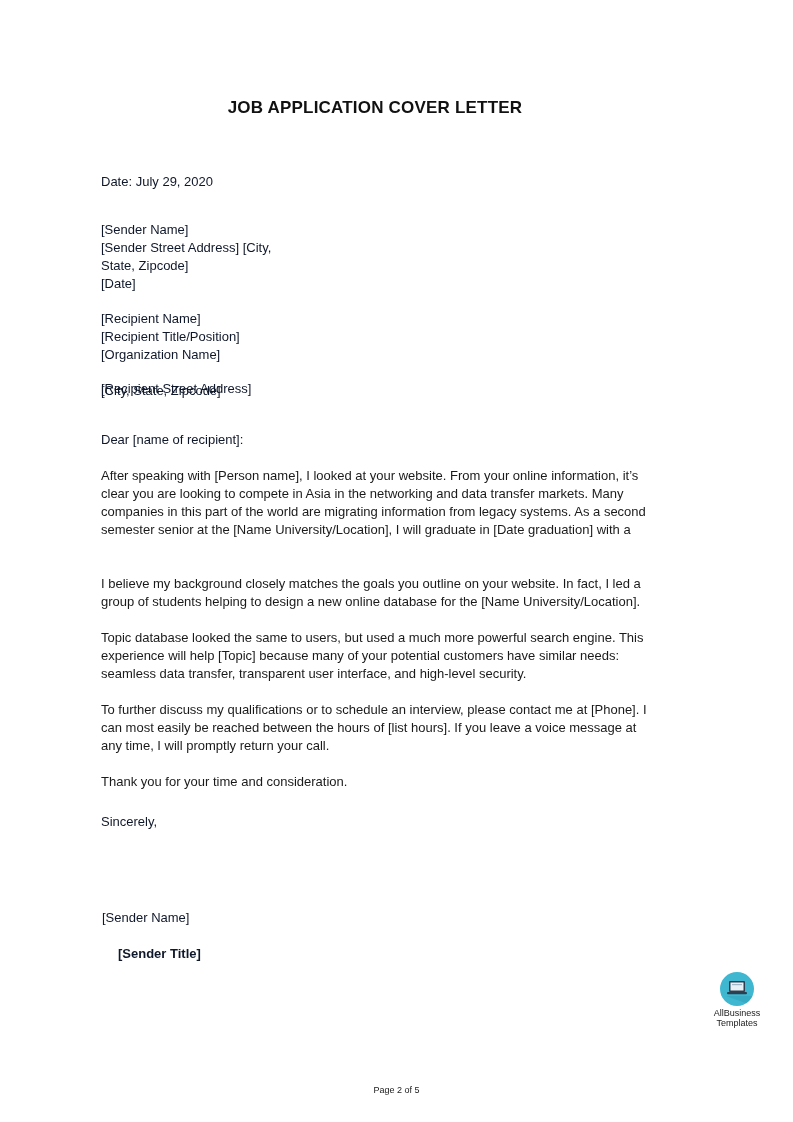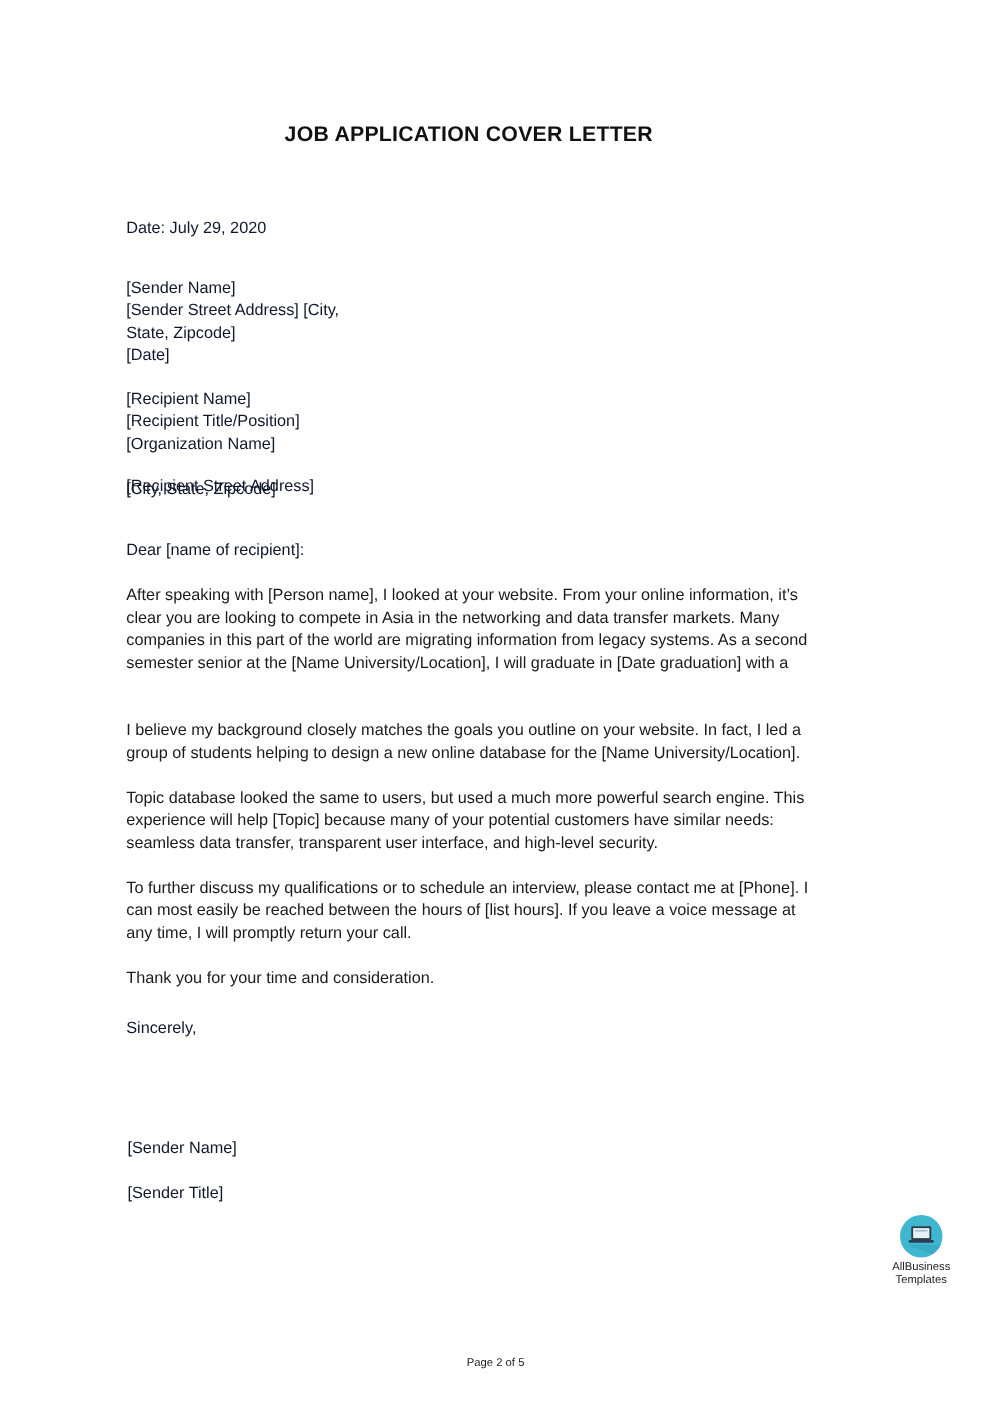--- a/index.html
+++ b/index.html
@@ -64,21 +64,21 @@
   <span>can most easily be reached between the hours of [list hours].  If you  leave a voice message at</span>
   <span>any time, I will promptly return your call.</span>
 </div>
 
 <div class="para" style="top:773px;">
   <span>Thank you for your time and consideration.</span>
 </div>
 
 <div class="line" style="top:813px;">Sincerely,</div>
 <div class="line" style="top:909px; left:102px;">[Sender Name]</div>
-<div class="line" style="top:945px; left:102px;">[Sender Title]</div>
+<div class="line" style="top:945px; left:118px;font-weight:bold;">[Sender Title]</div>
 
 <div class="logo">
   <div class="logo-circle">
     <svg width="34" height="34" viewBox="0 0 34 34">
       <path d="M6 24 L34 34 L34 24 Z" fill="#2f9fb6" opacity="0.5"></path>
       <rect x="9" y="9" width="16" height="11" rx="1" fill="#2d3e50"></rect>
       <rect x="10.5" y="10.5" width="13" height="8" fill="#e8f1f6"></rect>
       <rect x="12" y="12" width="10" height="1.2" fill="#9fb7c7"></rect>
       <rect x="7" y="20" width="20" height="2.2" rx="1" fill="#2d3e50"></rect>
     </svg>

